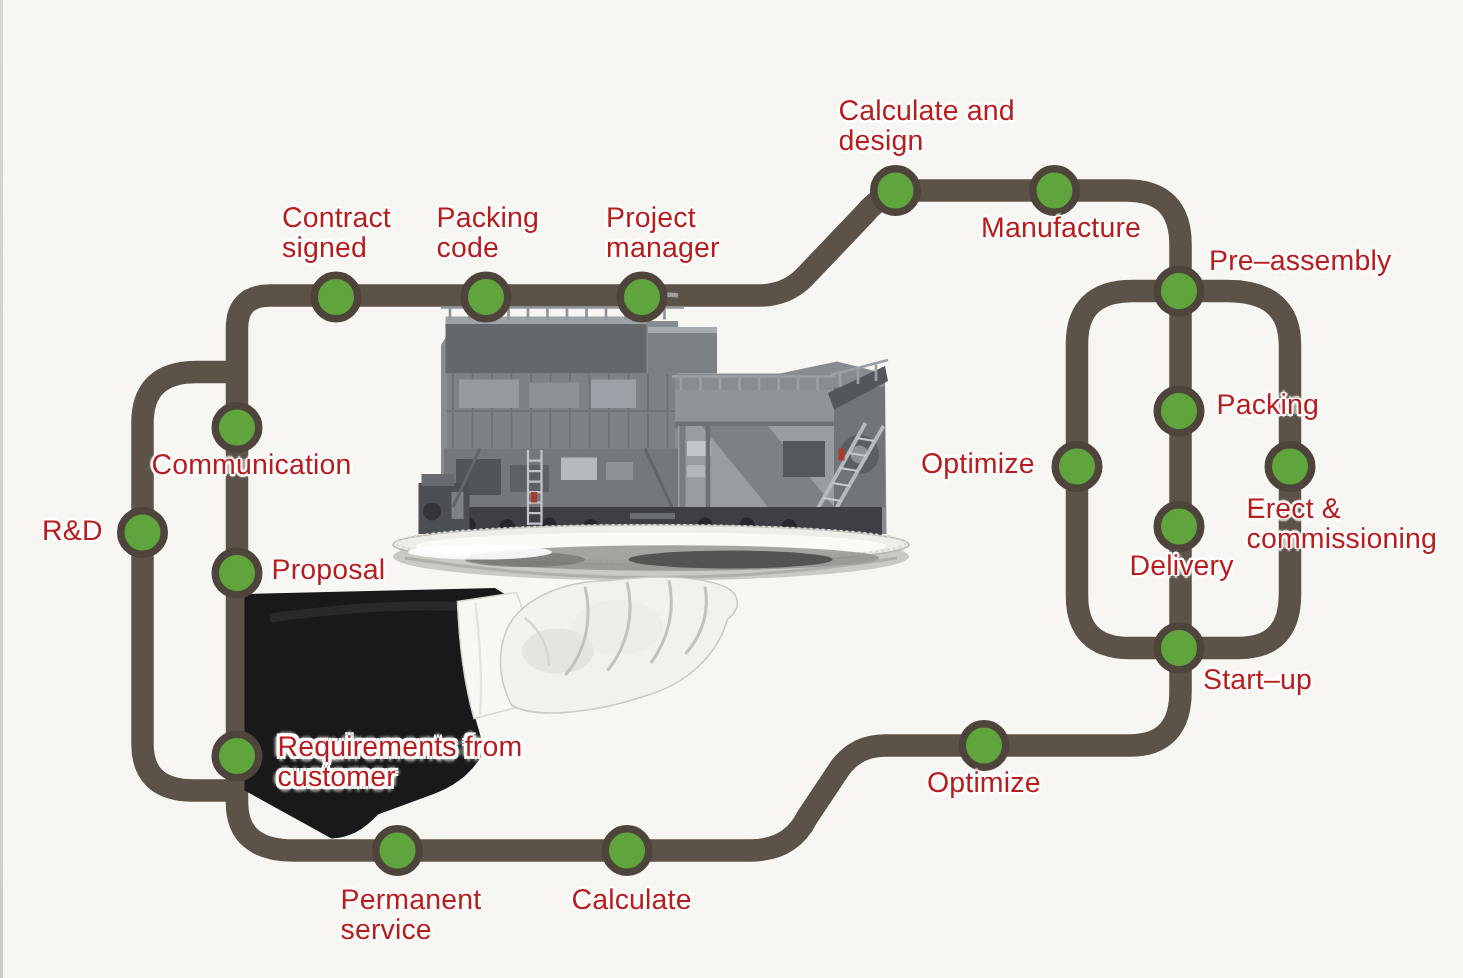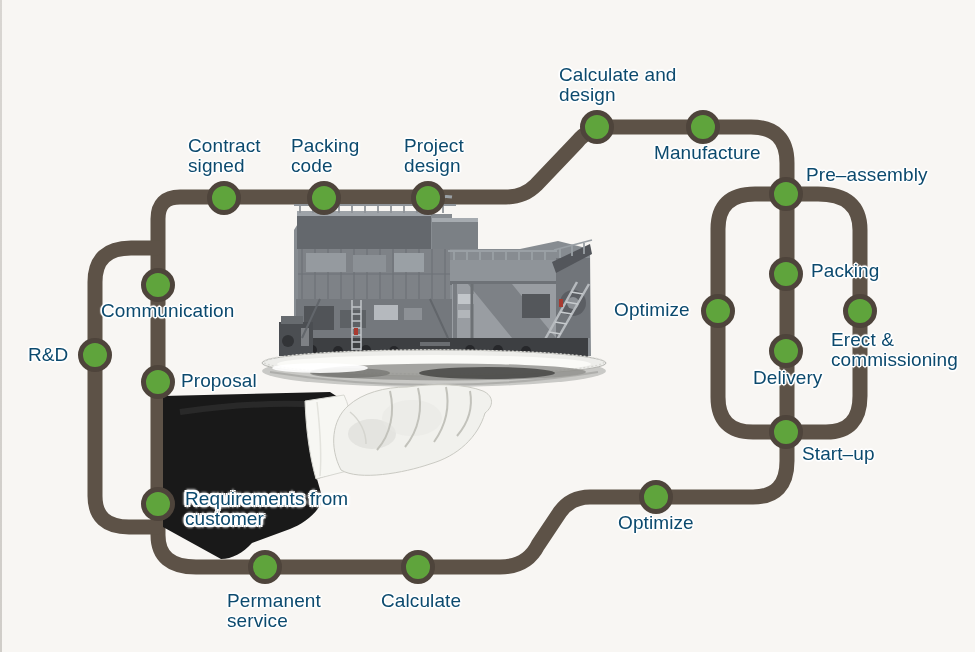--- a/index.html
+++ b/index.html
@@ -19,21 +19,21 @@
     position: absolute; left: 0; top: 0;
     width: 2px; height: 652px;
     background: linear-gradient(#b9b5b0, #a8a49e);
     opacity: .5; z-index: 5;
   }
   .lbl {
     position: absolute;
     z-index: 4;
     font-size: 19px;
     line-height: 19.5px;
-    color: #0c4a6e;
+    color: #b91c1c;
     white-space: pre-line;
     letter-spacing: 0.1px;
     text-shadow:
       1px 0 0 #fff, -1px 0 0 #fff, 0 1px 0 #fff, 0 -1px 0 #fff,
       1px 1px 0 #fff, -1px -1px 0 #fff, 1px -1px 0 #fff, -1px 1px 0 #fff,
       2px 0 1px rgba(255,255,255,.85), -2px 0 1px rgba(255,255,255,.85),
       0 2px 1px rgba(255,255,255,.85), 0 -2px 1px rgba(255,255,255,.85);
   }
   .halo-strong {
     text-shadow:
@@ -176,21 +176,21 @@
   <div class="lbl" style="left:28px;  top:345px">R&amp;D</div>
   <div class="lbl" style="left:101px; top:301px">Communication</div>
   <div class="lbl" style="left:181px; top:371px">Proposal</div>
   <div class="lbl" style="left:188px; top:136px">Contract
 signed</div>
   <div class="lbl halo-strong" style="left:185px; top:489px">Requirements from
 customer</div>
   <div class="lbl" style="left:291px; top:136px">Packing
 code</div>
   <div class="lbl" style="left:404px; top:136px">Project
-design</div>
+manager</div>
   <div class="lbl" style="left:559px; top:65px">Calculate and
 design</div>
   <div class="lbl" style="left:654px; top:143px">Manufacture</div>
   <div class="lbl" style="left:806px; top:165px">Pre–assembly</div>
   <div class="lbl" style="left:811px; top:261px">Packing</div>
   <div class="lbl" style="left:614px; top:300px">Optimize</div>
   <div class="lbl" style="left:831px; top:330px">Erect &amp;
 commissioning</div>
   <div class="lbl" style="left:753px; top:368px">Delivery</div>
   <div class="lbl" style="left:802px; top:444px">Start–up</div>

